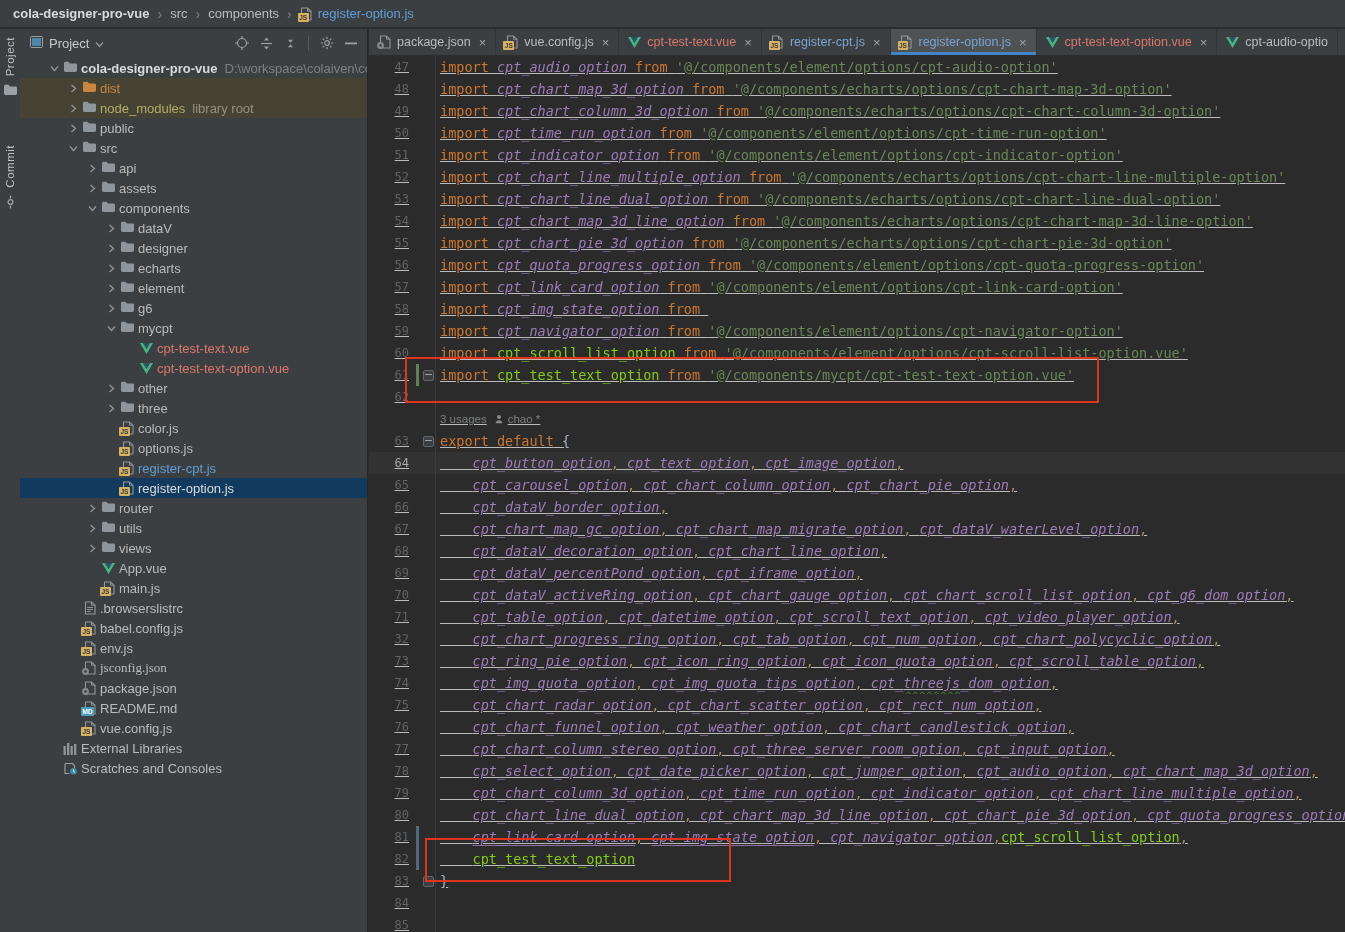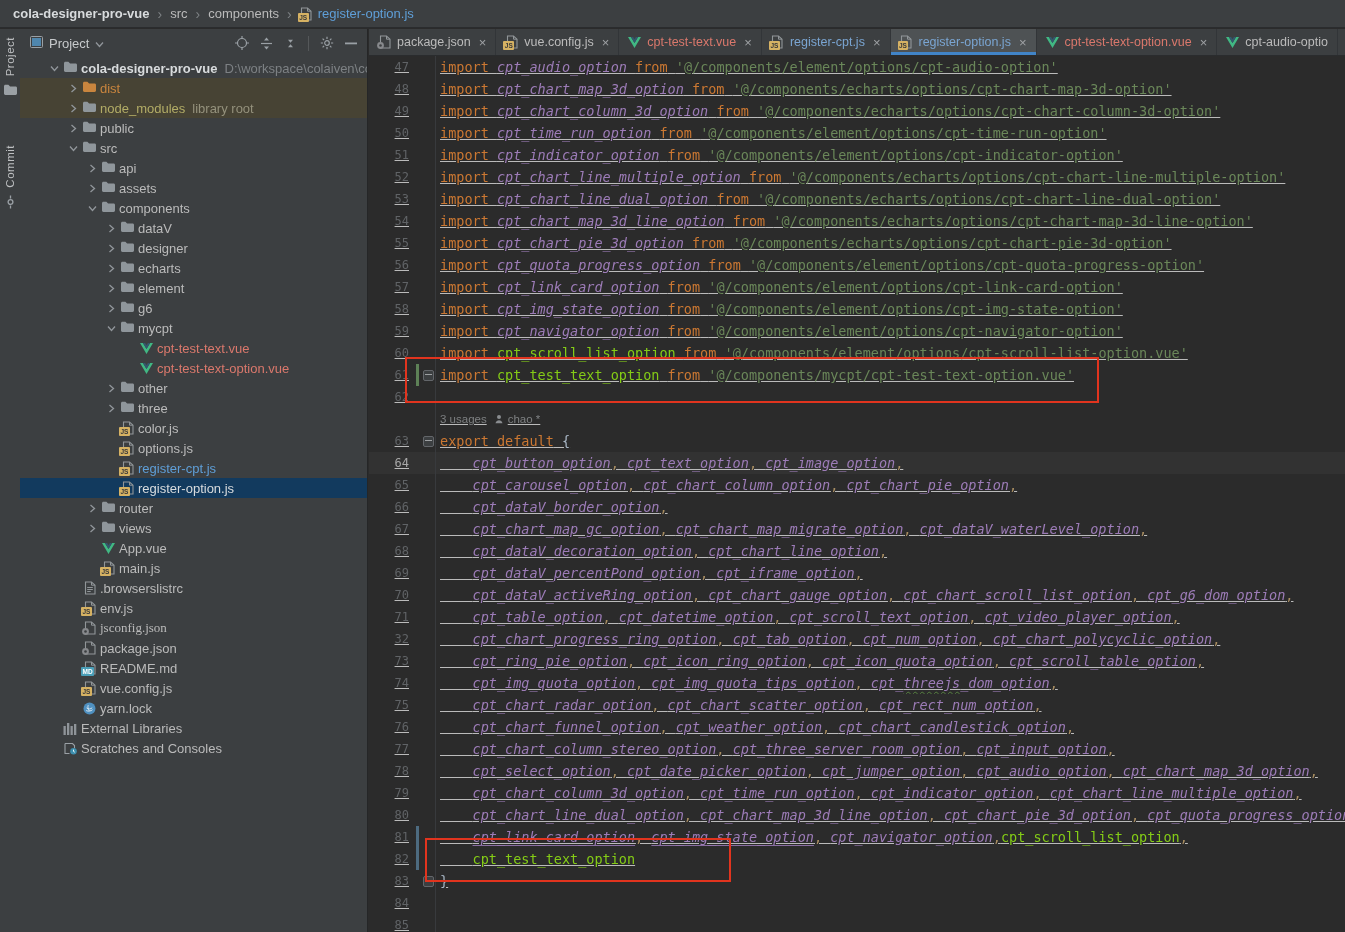--- a/index.html
+++ b/index.html
@@ -491,20 +491,33 @@
         <span class="chev">
           <svg width="7" height="9">
             <path d="M1.5 1l4 3.5-4 3.5" fill="none" stroke="#91969b" stroke-width="1.3"></path>
           </svg>
         </span>
         <span class="tic">
           <span><svg width="15" height="13" viewBox="0 0 15 13">
               <path d="M1 3.2C1 2.3 1.6 1.7 2.4 1.7h3l1.7 1.9h5.5c.8 0 1.4.6 1.4 1.4v5.6c0 .8-.6 1.4-1.4 1.4H2.4c-.8 0-1.4-.6-1.4-1.4z" fill="#8f969b"></path>
             </svg></span>
         </span>
+        <span class="tlabel">utils</span>
+      </div>
+      <div class="trow" style="padding-left: 65px;">
+        <span class="chev">
+          <svg width="7" height="9">
+            <path d="M1.5 1l4 3.5-4 3.5" fill="none" stroke="#91969b" stroke-width="1.3"></path>
+          </svg>
+        </span>
+        <span class="tic">
+          <span><svg width="15" height="13" viewBox="0 0 15 13">
+              <path d="M1 3.2C1 2.3 1.6 1.7 2.4 1.7h3l1.7 1.9h5.5c.8 0 1.4.6 1.4 1.4v5.6c0 .8-.6 1.4-1.4 1.4H2.4c-.8 0-1.4-.6-1.4-1.4z" fill="#8f969b"></path>
+            </svg></span>
+        </span>
         <span class="tlabel">views</span>
       </div>
       <div class="trow" style="padding-left: 65px;">
         <span class="chev"></span>
         <span class="tic">
           <span class="vueic">
             <svg width="13" height="11" viewBox="0 0 13 11">
               <path d="M0 0h2.9L6.5 5.9 10.1 0H13L6.5 11z" fill="#41b883"></path>
               <path d="M2.9 0h2.2L6.5 2.3 7.9 0h2.2L6.5 5.9z" fill="#33586e"></path>
             </svg>
@@ -542,20 +555,33 @@
         <span class="chev"></span>
         <span class="tic">
           <span class="fic">
             <svg width="12" height="14" viewBox="0 0 12 14">
               <path d="M1.5 1h6L11 4.2V13H1.5z" fill="none" stroke="#919699" stroke-width="1.1"></path>
               <path d="M7.5 1v3.2H11" fill="none" stroke="#919699" stroke-width="1"></path>
             </svg>
             <span class="badge" style="background:#d6b263;color:#3a3a3a">JS</span>
           </span>
         </span>
+        <span class="tlabel">babel.config.js</span>
+      </div>
+      <div class="trow" style="padding-left: 46px;">
+        <span class="chev"></span>
+        <span class="tic">
+          <span class="fic">
+            <svg width="12" height="14" viewBox="0 0 12 14">
+              <path d="M1.5 1h6L11 4.2V13H1.5z" fill="none" stroke="#919699" stroke-width="1.1"></path>
+              <path d="M7.5 1v3.2H11" fill="none" stroke="#919699" stroke-width="1"></path>
+            </svg>
+            <span class="badge" style="background:#d6b263;color:#3a3a3a">JS</span>
+          </span>
+        </span>
         <span class="tlabel">env.js</span>
       </div>
       <div class="trow" style="padding-left: 46px; font-family: Liberation Serif, serif;">
         <span class="chev"></span>
         <span class="tic">
           <span class="fic">
             <svg width="12" height="14" viewBox="0 0 12 14">
               <path d="M1.5 1h6L11 4.2V13H1.5z" fill="none" stroke="#919699" stroke-width="1.1"></path>
               <path d="M7.5 1v3.2H11" fill="none" stroke="#919699" stroke-width="1"></path>
             </svg>
@@ -601,30 +627,20 @@
         <span class="tic">
           <span class="fic">
             <svg width="12" height="14" viewBox="0 0 12 14">
               <path d="M1.5 1h6L11 4.2V13H1.5z" fill="none" stroke="#919699" stroke-width="1.1"></path>
               <path d="M7.5 1v3.2H11" fill="none" stroke="#919699" stroke-width="1"></path>
             </svg>
             <span class="badge" style="background:#d6b263;color:#3a3a3a">JS</span>
           </span>
         </span>
         <span class="tlabel">vue.config.js</span>
-      </div>
-      <div class="trow" style="padding-left: 46px;">
-        <span class="chev"></span>
-        <span class="tic">
-          <svg width="13" height="13">
-            <circle cx="6.5" cy="6.5" r="6" fill="#4f90c0"></circle>
-            <path d="M3.2 8.6c2 .9 4.7.6 6.3-.9M3.6 5.9c1.4 1.5 4.3 1.4 5.6-.2M5.2 3.2c-.6 1.8-.3 4 1.2 5.6" stroke="#e3edf4" stroke-width=".9" fill="none"></path>
-          </svg>
-        </span>
-        <span class="tlabel">yarn.lock</span>
       </div>
       <div class="trow" style="padding-left: 27px;">
         <span class="chev"></span>
         <span class="tic">
           <svg width="15" height="13">
             <rect x="0.5" y="4" width="2.3" height="9" fill="#8f9499"></rect>
             <rect x="4" y="1" width="2.3" height="12" fill="#8f9499"></rect>
             <rect x="7.5" y="4" width="2.3" height="9" fill="#8f9499"></rect>
             <rect x="11" y="2" width="2.3" height="11" fill="#8f9499"></rect>
           </svg>
@@ -789,21 +805,21 @@
       <div class="crow">
         <span class="gut">57</span>
         <span class="vcsc"></span>
         <span class="foldc"></span>
         <span class="ctext"><span class="sg-k">import </span><span class="sg-i">cpt_link_card_option</span><span class="sg-t"> </span><span class="sg-k">from</span><span class="sg-t"> </span><span class="sg-s">'@/components/element/options/cpt-link-card-option'</span></span>
       </div>
       <div class="crow">
         <span class="gut">58</span>
         <span class="vcsc"></span>
         <span class="foldc"></span>
-        <span class="ctext"><span class="sg-k">import </span><span class="sg-i">cpt_img_state_option</span><span class="sg-t"> </span><span class="sg-k">from</span><span class="sg-t"> </span><span class="sg-s">'@/components/element/options/cpt-img-state-option'</span></span>
+        <span class="ctext"><span class="sg-k">import </span><span class="sg-i">cpt_img_state_option</span><span class="sg-t"> </span><span class="sg-k">from</span><span class="sg-t"> </span></span>
       </div>
       <div class="crow">
         <span class="gut">59</span>
         <span class="vcsc"></span>
         <span class="foldc"></span>
         <span class="ctext"><span class="sg-k">import </span><span class="sg-i">cpt_navigator_option</span><span class="sg-t"> </span><span class="sg-k">from</span><span class="sg-t"> </span><span class="sg-s">'@/components/element/options/cpt-navigator-option'</span></span>
       </div>
       <div class="crow">
         <span class="gut">60</span>
         <span class="vcsc"></span>

